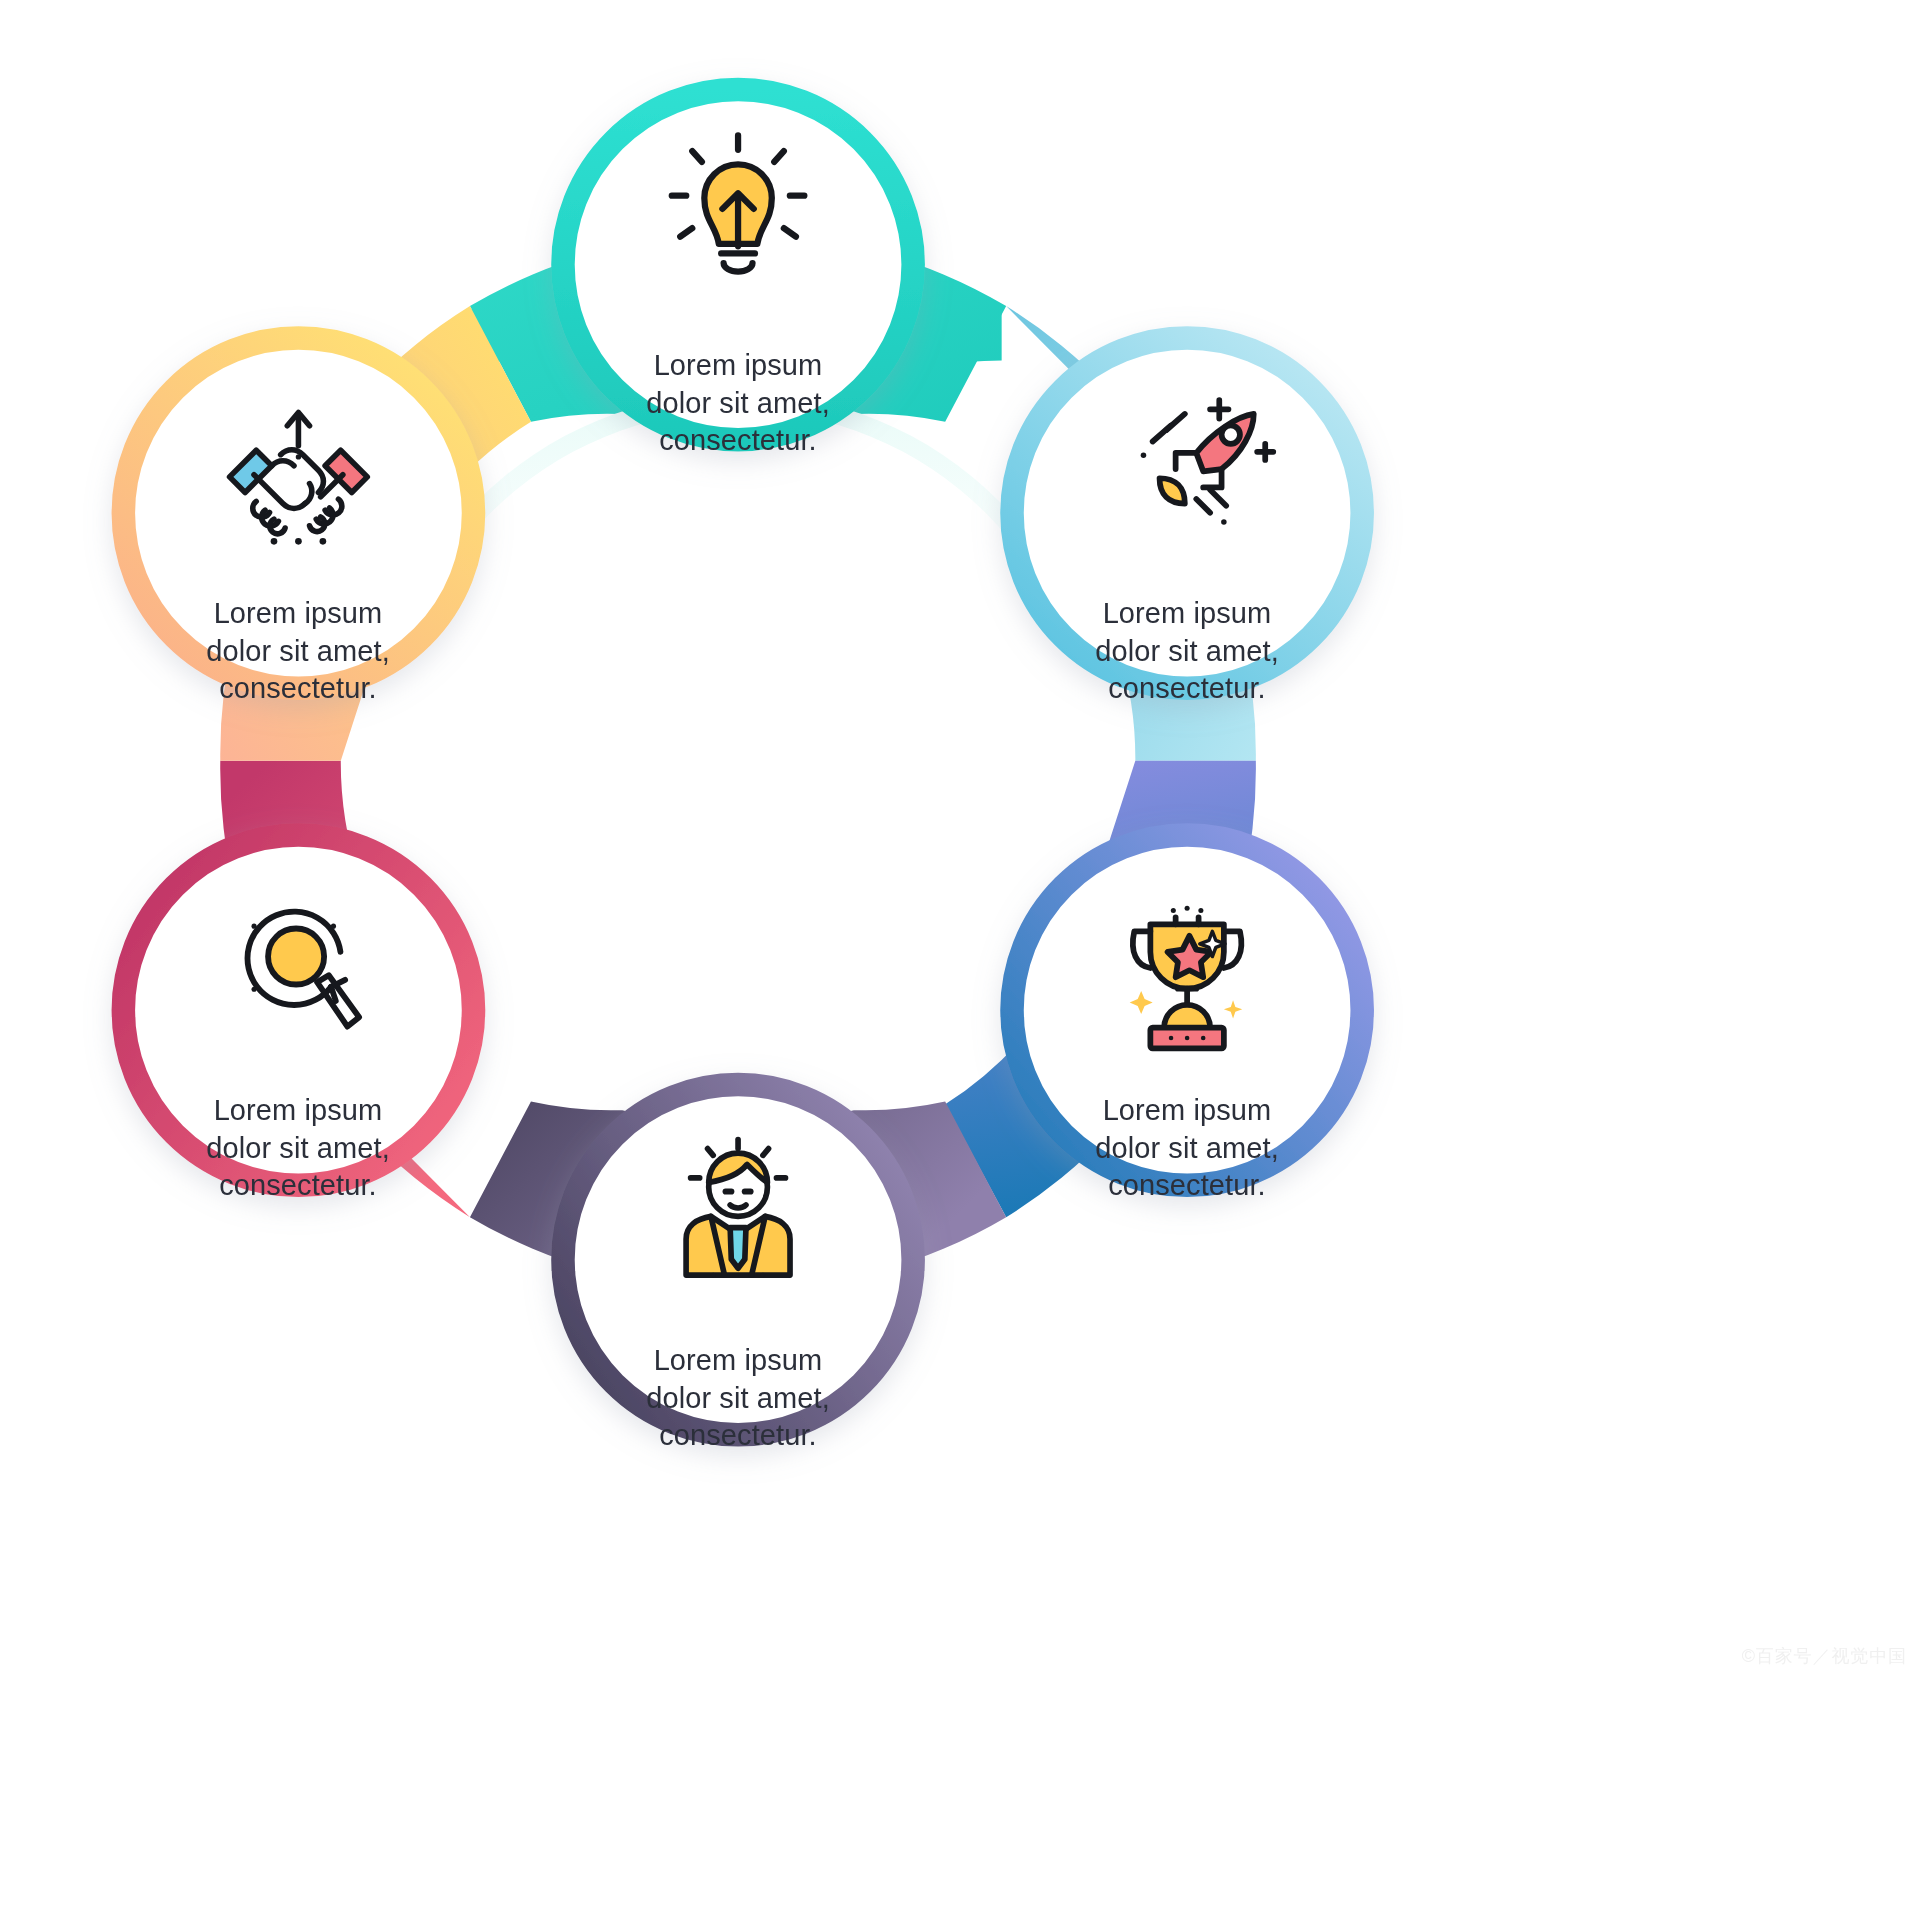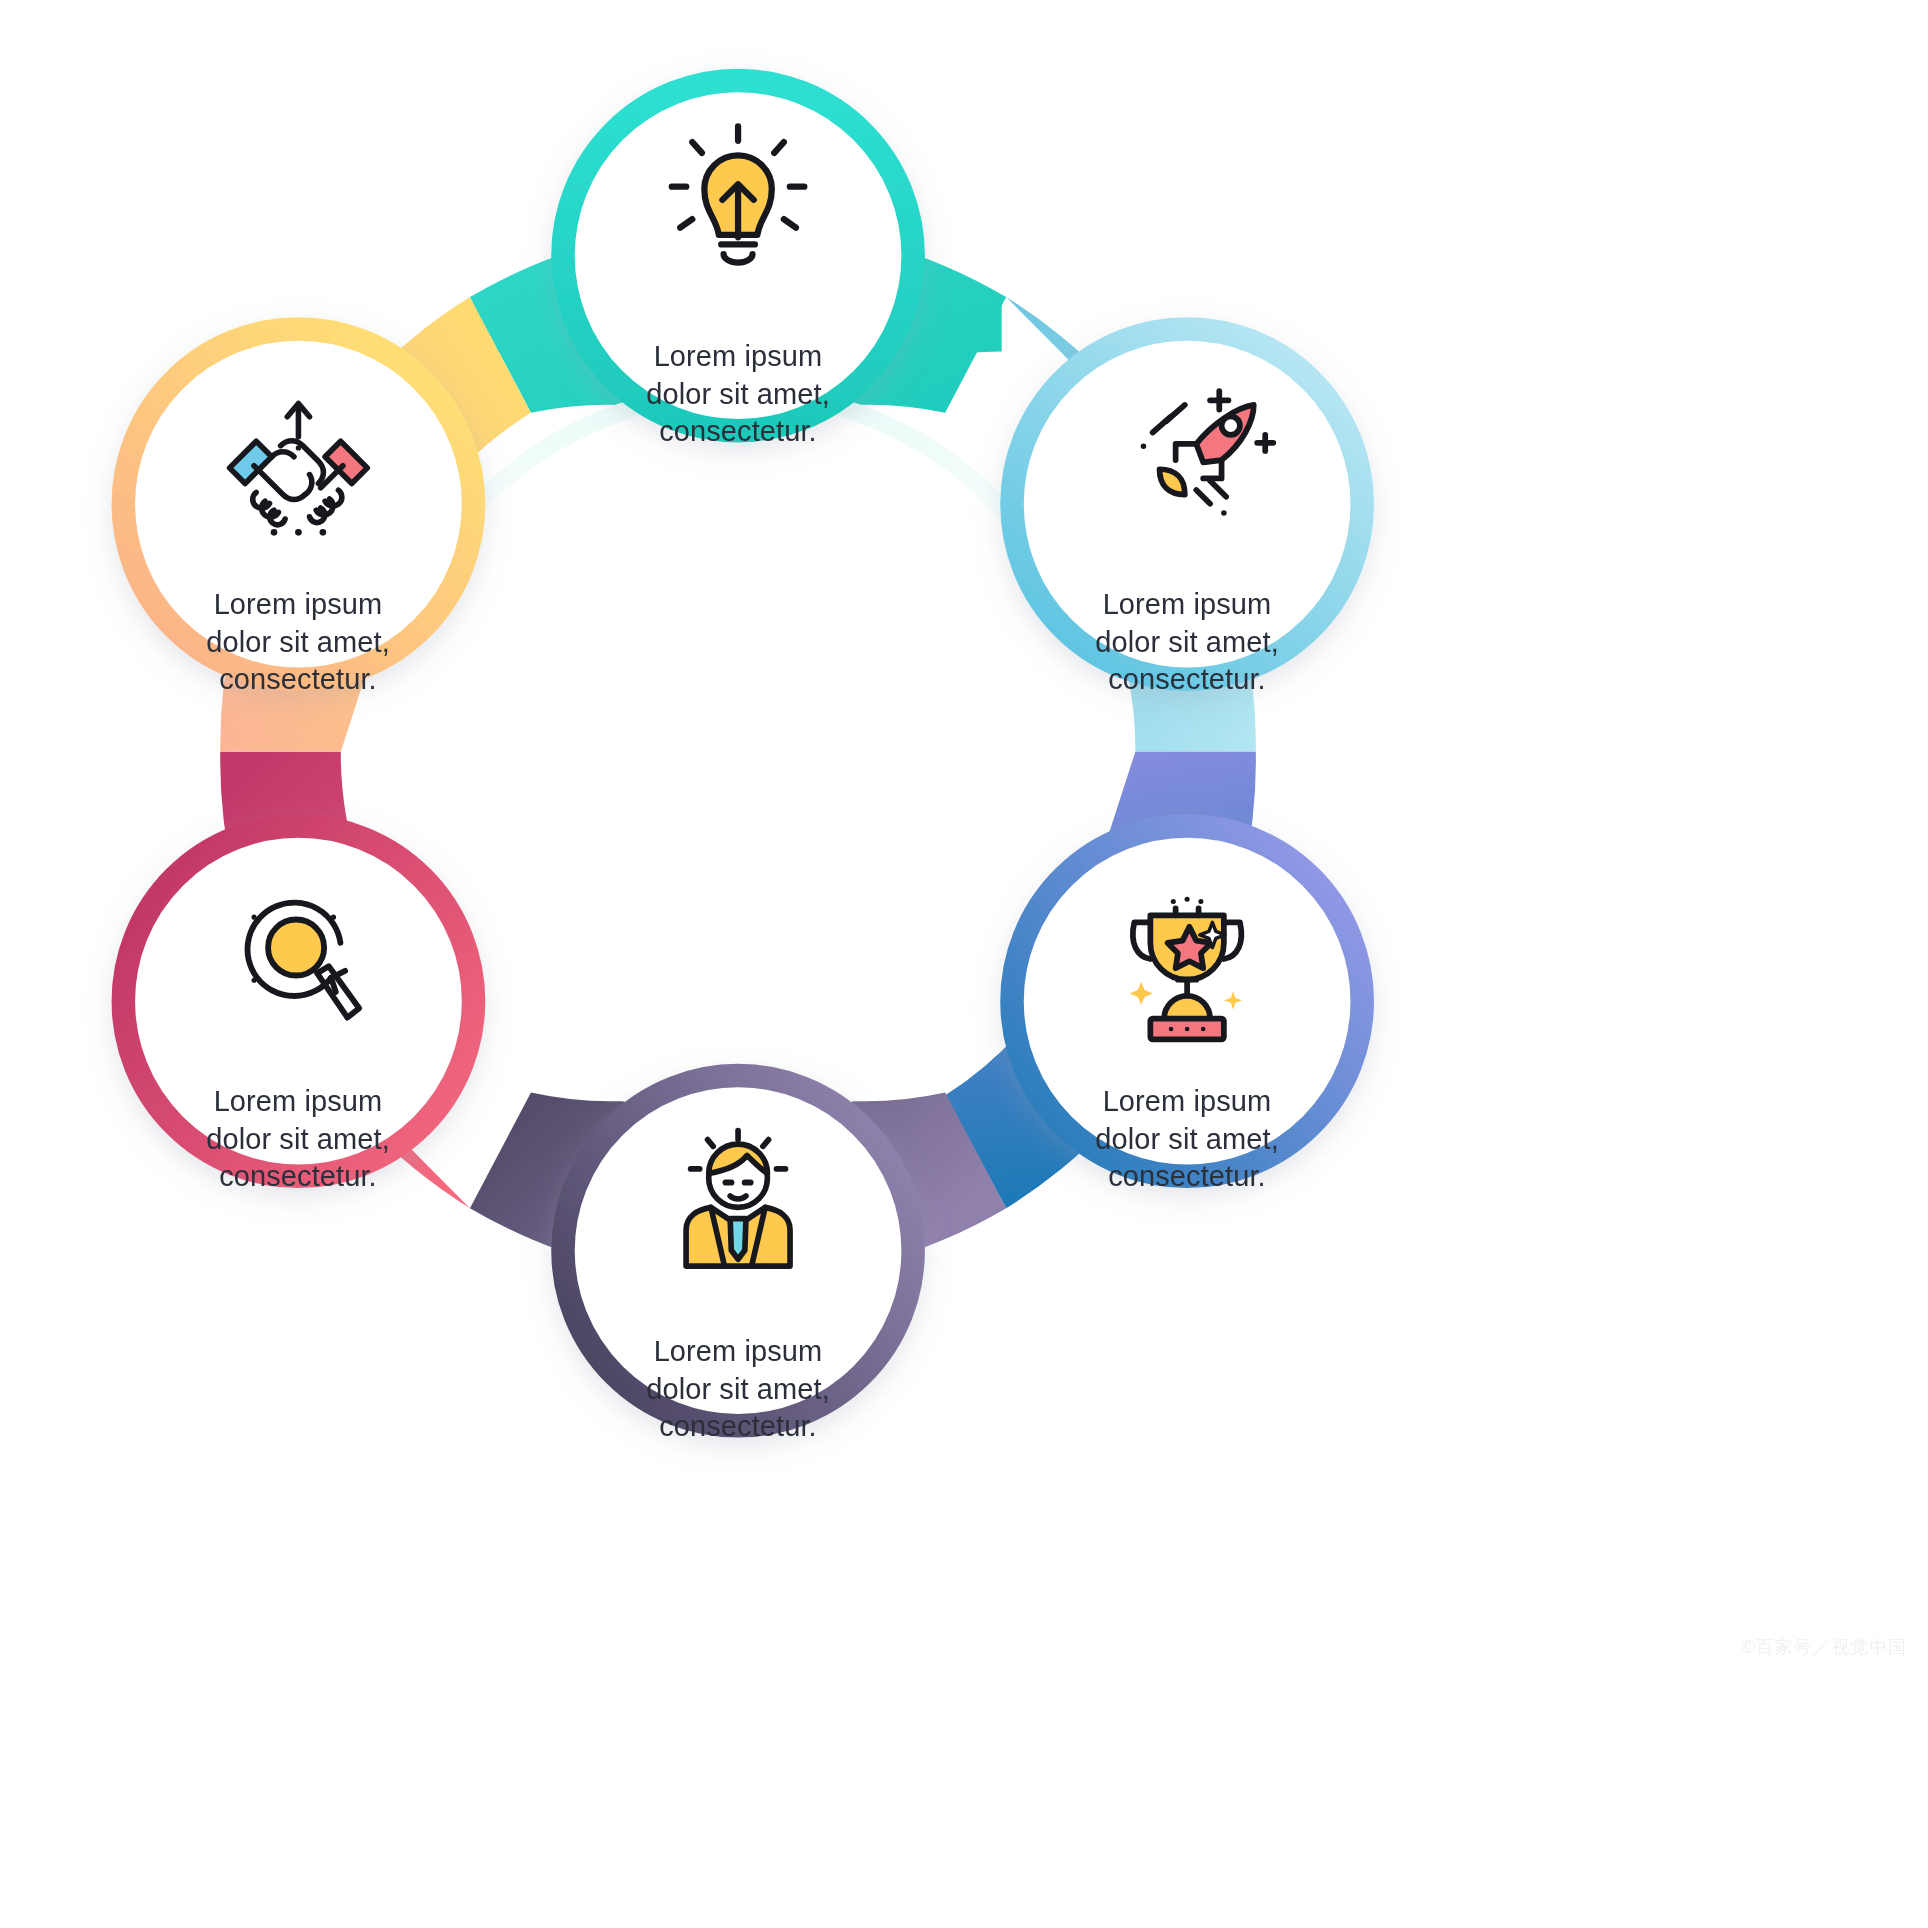--- a/index.html
+++ b/index.html
@@ -3,21 +3,21 @@
 <meta charset="utf-8">
 <style>
   html,body{margin:0;padding:0;}
   body{
     width:1928px;height:1928px;
     background:#ffffff;
     font-family:"Liberation Sans", sans-serif;
     overflow:hidden;
     position:relative;
   }
-  #stage{position:absolute;left:0;top:8px;width:1928px;height:1668px;}
+  #stage{position:absolute;left:0;top:17px;width:1928px;height:1668px;}
   svg#diagram{position:absolute;left:0;top:0;width:1928px;height:1928px;}
   .node-label{
     position:absolute;
     text-align:center;
     color:#2b2f3a;
     font-size:29px;
     line-height:1.30;
     font-family:"Liberation Sans", sans-serif;
     letter-spacing:0.1px;
     white-space:pre-line;

